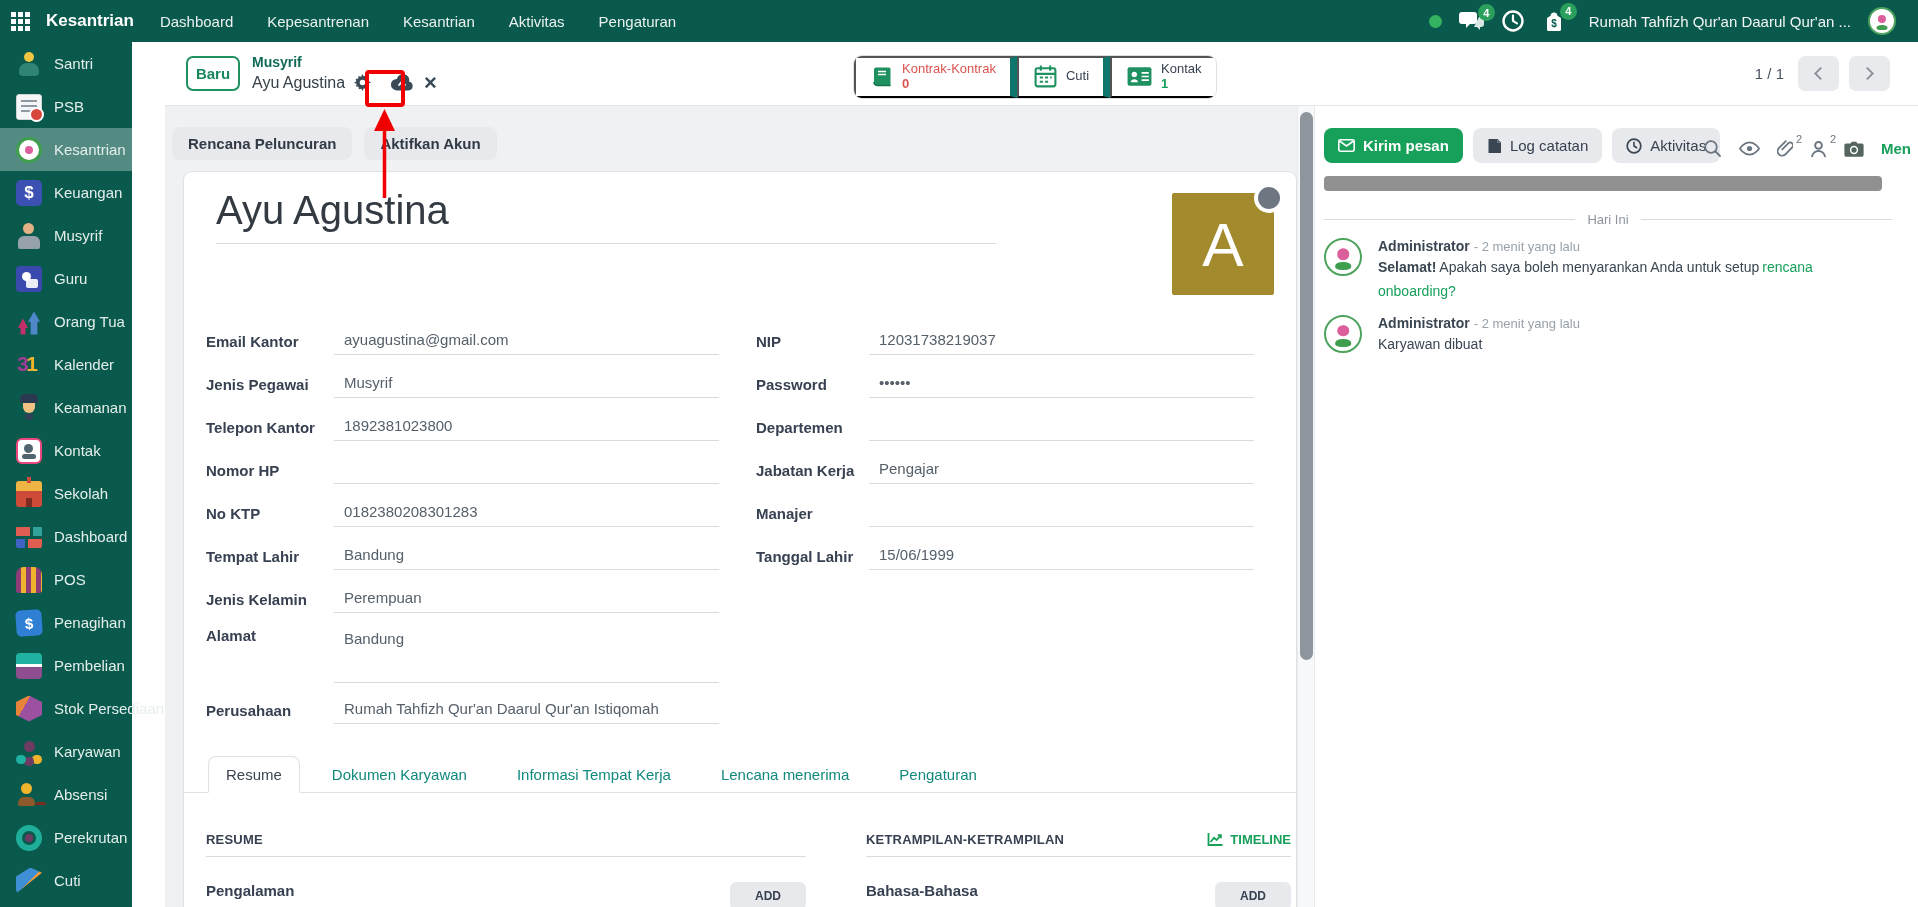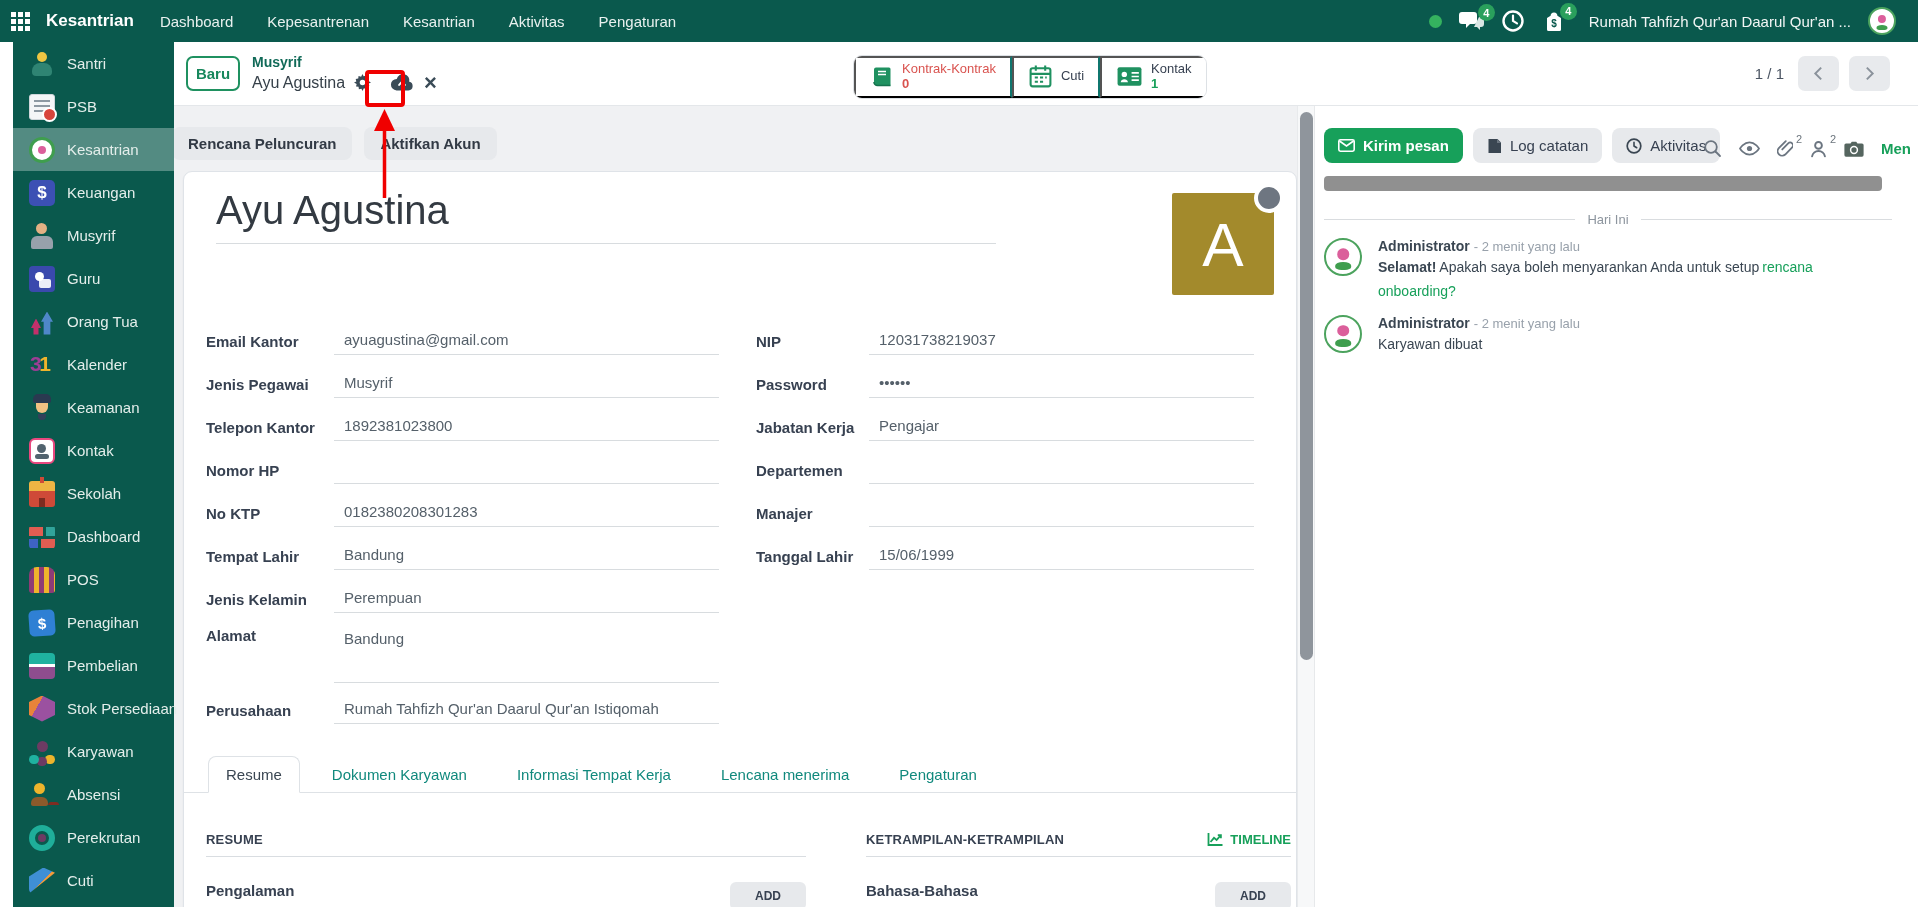--- a/index.html
+++ b/index.html
@@ -15,21 +15,21 @@
   .presence-dot { width:13px; height:13px; border-radius:50%; background:#35b25f; }
   .badge-wrap { position:relative; display:flex; align-items:center; }
   .count-badge { position:absolute; top:-7px; right:-11px; min-width:17px; height:17px; border-radius:9px; background:#2aa05c; color:#fff; font-size:11px; font-weight:bold; display:flex; align-items:center; justify-content:center; padding:0 4px; }
   .company-name { font-size:15px; color:#f2f6f5; margin-left:6px; white-space:nowrap; }
   .logo-avatar { background:#fff; border:2px solid #4ca35e; border-radius:50%; position:relative; }
   .logo-avatar::before { content:""; position:absolute; left:50%; top:42%; transform:translate(-50%,-50%); width:34%; height:34%; border-radius:50%; background:#db5f9b; }
   .logo-avatar::after { content:""; position:absolute; left:50%; bottom:12%; transform:translateX(-50%); width:46%; height:22%; border-radius:50% 50% 40% 40%; background:#3f9e4e; }
   .topbar-avatar { width:28px; height:28px; }
 
   
-  .sidebar { position:absolute; left:13px; top:42px; width:161px; height:865px; background:#0a594d; z-index:5; }
+  .sidebar { position:absolute; left:0; top:42px; width:132px; height:865px; background:#0a594d; z-index:5; }
   .side-item { display:flex; align-items:center; height:43px; padding-left:16px; cursor:pointer; }
   .side-item.active { background:rgba(255,255,255,.30); }
   .side-label { color:#e4eeeb; font-size:15px; margin-left:12px; white-space:nowrap; }
   .sicon { width:26px; height:26px; border-radius:5px; position:relative; flex-shrink:0; }
 
   .santri-icon::before { content:""; position:absolute; top:1px; left:8px; width:10px; height:10px; border-radius:50%; background:#eec643; }
   .santri-icon::after { content:""; position:absolute; bottom:1px; left:3px; width:20px; height:13px; border-radius:8px 8px 4px 4px; background:#2f8473; }
   .psb-icon { background:#f4f6f7; border:1px solid #cfd6da; border-radius:3px; }
   .psb-icon::before { content:""; position:absolute; left:4px; top:5px; width:16px; height:2px; background:#8d99a2; box-shadow:0 5px 0 #8d99a2, 0 10px 0 #8d99a2; }
   .psb-icon::after { content:""; position:absolute; right:-3px; bottom:-3px; width:11px; height:11px; border-radius:50%; background:#d8453c; border:2px solid #fff; }
@@ -72,21 +72,21 @@
   .control-panel { position:absolute; left:165px; top:42px; width:1753px; height:64px; background:#fff; border-bottom:1px solid #e4e7ea; z-index:4; }
   .btn-new { position:absolute; left:21px; top:14px; width:54px; height:35px; background:#fff; border:2px solid #1f9160; border-radius:7px; color:#17875c; font-size:15px; font-weight:bold; cursor:pointer; }
   .bc { position:absolute; left:87px; top:12px; line-height:1.25; }
   .bc-parent { font-size:14px; font-weight:bold; color:#116a58; }
   .bc-row { display:flex; align-items:center; gap:9px; }
   .bc-current { font-size:16px; color:#364049; }
   .icon-btn { background:none; border:none; cursor:pointer; display:flex; align-items:center; padding:0; }
   .cloud-btn { margin-left:9px; }
   .close-x { font-size:22px; font-weight:bold; color:#3a4b57; line-height:1; }
   .statgroup { position:absolute; left:688px; top:13px; display:flex; border:1px solid #dde1e5; border-radius:9px; overflow:hidden; background:#fff; }
-  .statbtn { display:flex; align-items:center; gap:8px; padding:4px 14px; border-right:2px solid #0f766e; background:#fff; cursor:pointer; min-height:40px; }
+  .statbtn { display:flex; align-items:center; gap:8px; padding:4px 14px; border-right:7px solid #0f766e; background:#fff; cursor:pointer; min-height:40px; }
   .statbtn:last-child { border-right:none; }
   .stat-text { display:flex; flex-direction:column; line-height:1.15; text-align:left; }
   .stat-label { font-size:13px; color:#374151; }
   .stat-count { font-size:13px; font-weight:bold; color:#374151; }
   .txt-danger { color:#d9534f !important; font-weight:normal; }
   .cnt-danger { color:#d9534f !important; }
   .cnt-success { color:#17a05a !important; }
   .pager { position:absolute; right:28px; top:14px; display:flex; align-items:center; gap:10px; }
   .pager-text { font-size:15px; color:#4b5563; margin-right:4px; }
   .pager-btn { width:41px; height:35px; border:none; border-radius:7px; background:#e8eaed; display:flex; align-items:center; justify-content:center; cursor:pointer; }
@@ -464,28 +464,28 @@
           <span class="f-label">NIP</span>
           <span class="f-value">12031738219037</span>
         </div>
 
 
         <div class="f-row f-password">
           <span class="f-label">Password</span>
           <span class="f-value">••••••</span>
         </div>
 
+        <div class="f-row f-departemen">
+          <span class="f-label">Departemen</span>
+          <span class="f-value"></span>
+        </div>
+
         <div class="f-row f-jabatan">
           <span class="f-label">Jabatan Kerja</span>
           <span class="f-value">Pengajar</span>
-        </div>
-
-        <div class="f-row f-departemen">
-          <span class="f-label">Departemen</span>
-          <span class="f-value"></span>
         </div>
 
         <div class="f-row f-manajer">
           <span class="f-label">Manajer</span>
           <span class="f-value"></span>
         </div>
 
         <div class="f-row f-tanggal-lahir">
           <span class="f-label">Tanggal Lahir</span>
           <span class="f-value">15/06/1999</span>

